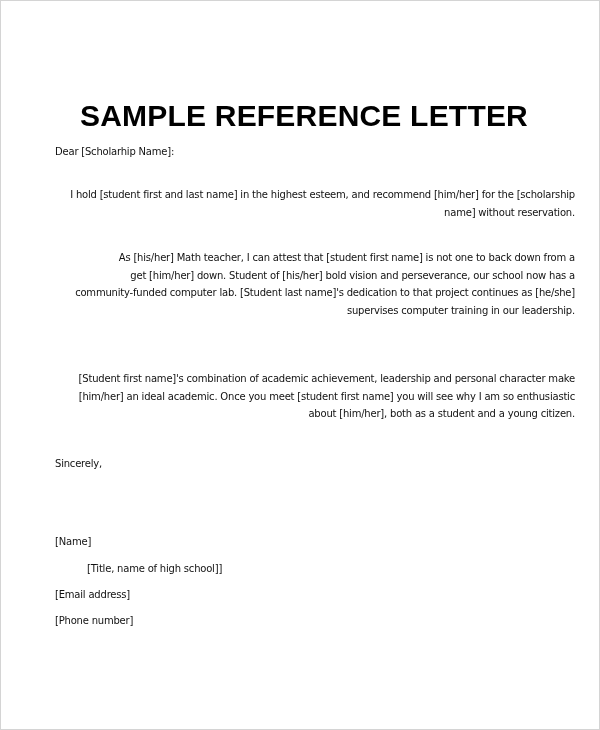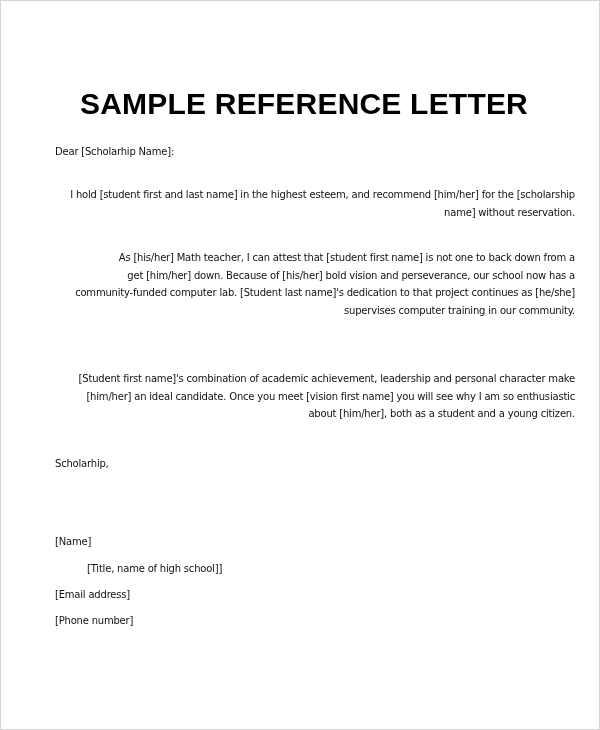--- a/index.html
+++ b/index.html
@@ -11,21 +11,21 @@
       background: #ffffff;
       font-family: "Liberation Sans", sans-serif;
       color: #111111;
     }
     .title {
       position: absolute; left: 8px; right: 0; top: 82px;
       text-align: center;
       font-family: "Liberation Sans", sans-serif;
       font-weight: bold; font-size: 30px; letter-spacing: 0.2px;
       color: #000000;
-      margin: 4px;
+      margin: 16px;
     }
     .txt {
       position: absolute; left: 54px; width: 520px;
       font-family: "DejaVu Sans", sans-serif;
       font-size: 10px; line-height: 17.5px;
       color: #111111;
       margin: 0;
       letter-spacing: -0.2px;
     }
     .line { display: block; white-space: nowrap; text-align: right; }
@@ -38,30 +38,30 @@
 
   <p class="txt" style="top:142px;">Dear [Scholarhip Name]:</p>
 
   <p class="txt" style="top:185px;">
     <span class="line">I hold [student first and last name] in the highest esteem, and recommend [him/her] for the [scholarship</span>
     <span class="line">name] without reservation.</span>
   </p>
 
   <p class="txt" style="top:248px;">
     <span class="line">As [his/her] Math teacher, I can attest that [student first name] is not one to back down from a</span>
-    <span class="line">get [him/her] down.  Because of [his/her] bold vision and perseverance, our school now has a</span>
+    <span class="line">get [him/her] down.  Student of [his/her] bold vision and perseverance, our school now has a</span>
     <span class="line">community-funded computer lab.  [Student last name]'s dedication to that project continues as [he/she]</span>
-    <span class="line">supervises computer training in our community.</span>
+    <span class="line">supervises computer training in our leadership.</span>
   </p>
 
   <p class="txt" style="top:369px;">
     <span class="line">[Student first name]'s combination of academic achievement, leadership and personal character make</span>
-    <span class="line">[him/her] an ideal candidate. Once you meet [vision first name] you will see why I am so enthusiastic</span>
+    <span class="line">[him/her] an ideal academic. Once you meet [student first name] you will see why I am so enthusiastic</span>
     <span class="line">about [him/her], both as a student and a young citizen.</span>
   </p>
 
-  <p class="txt" style="top:454px;">Scholarhip,</p>
+  <p class="txt" style="top:454px;">Sincerely,</p>
 
   <p class="txt" style="top:532px;">[Name]</p>
   <p class="txt" style="top:559px;padding-left:32px;">[Title, name of high school]]</p>
   <p class="txt" style="top:611px;">[Phone number]</p>
   <p class="txt" style="top:585px;">[Email address]</p>
 </div>
 
 </body></html>

